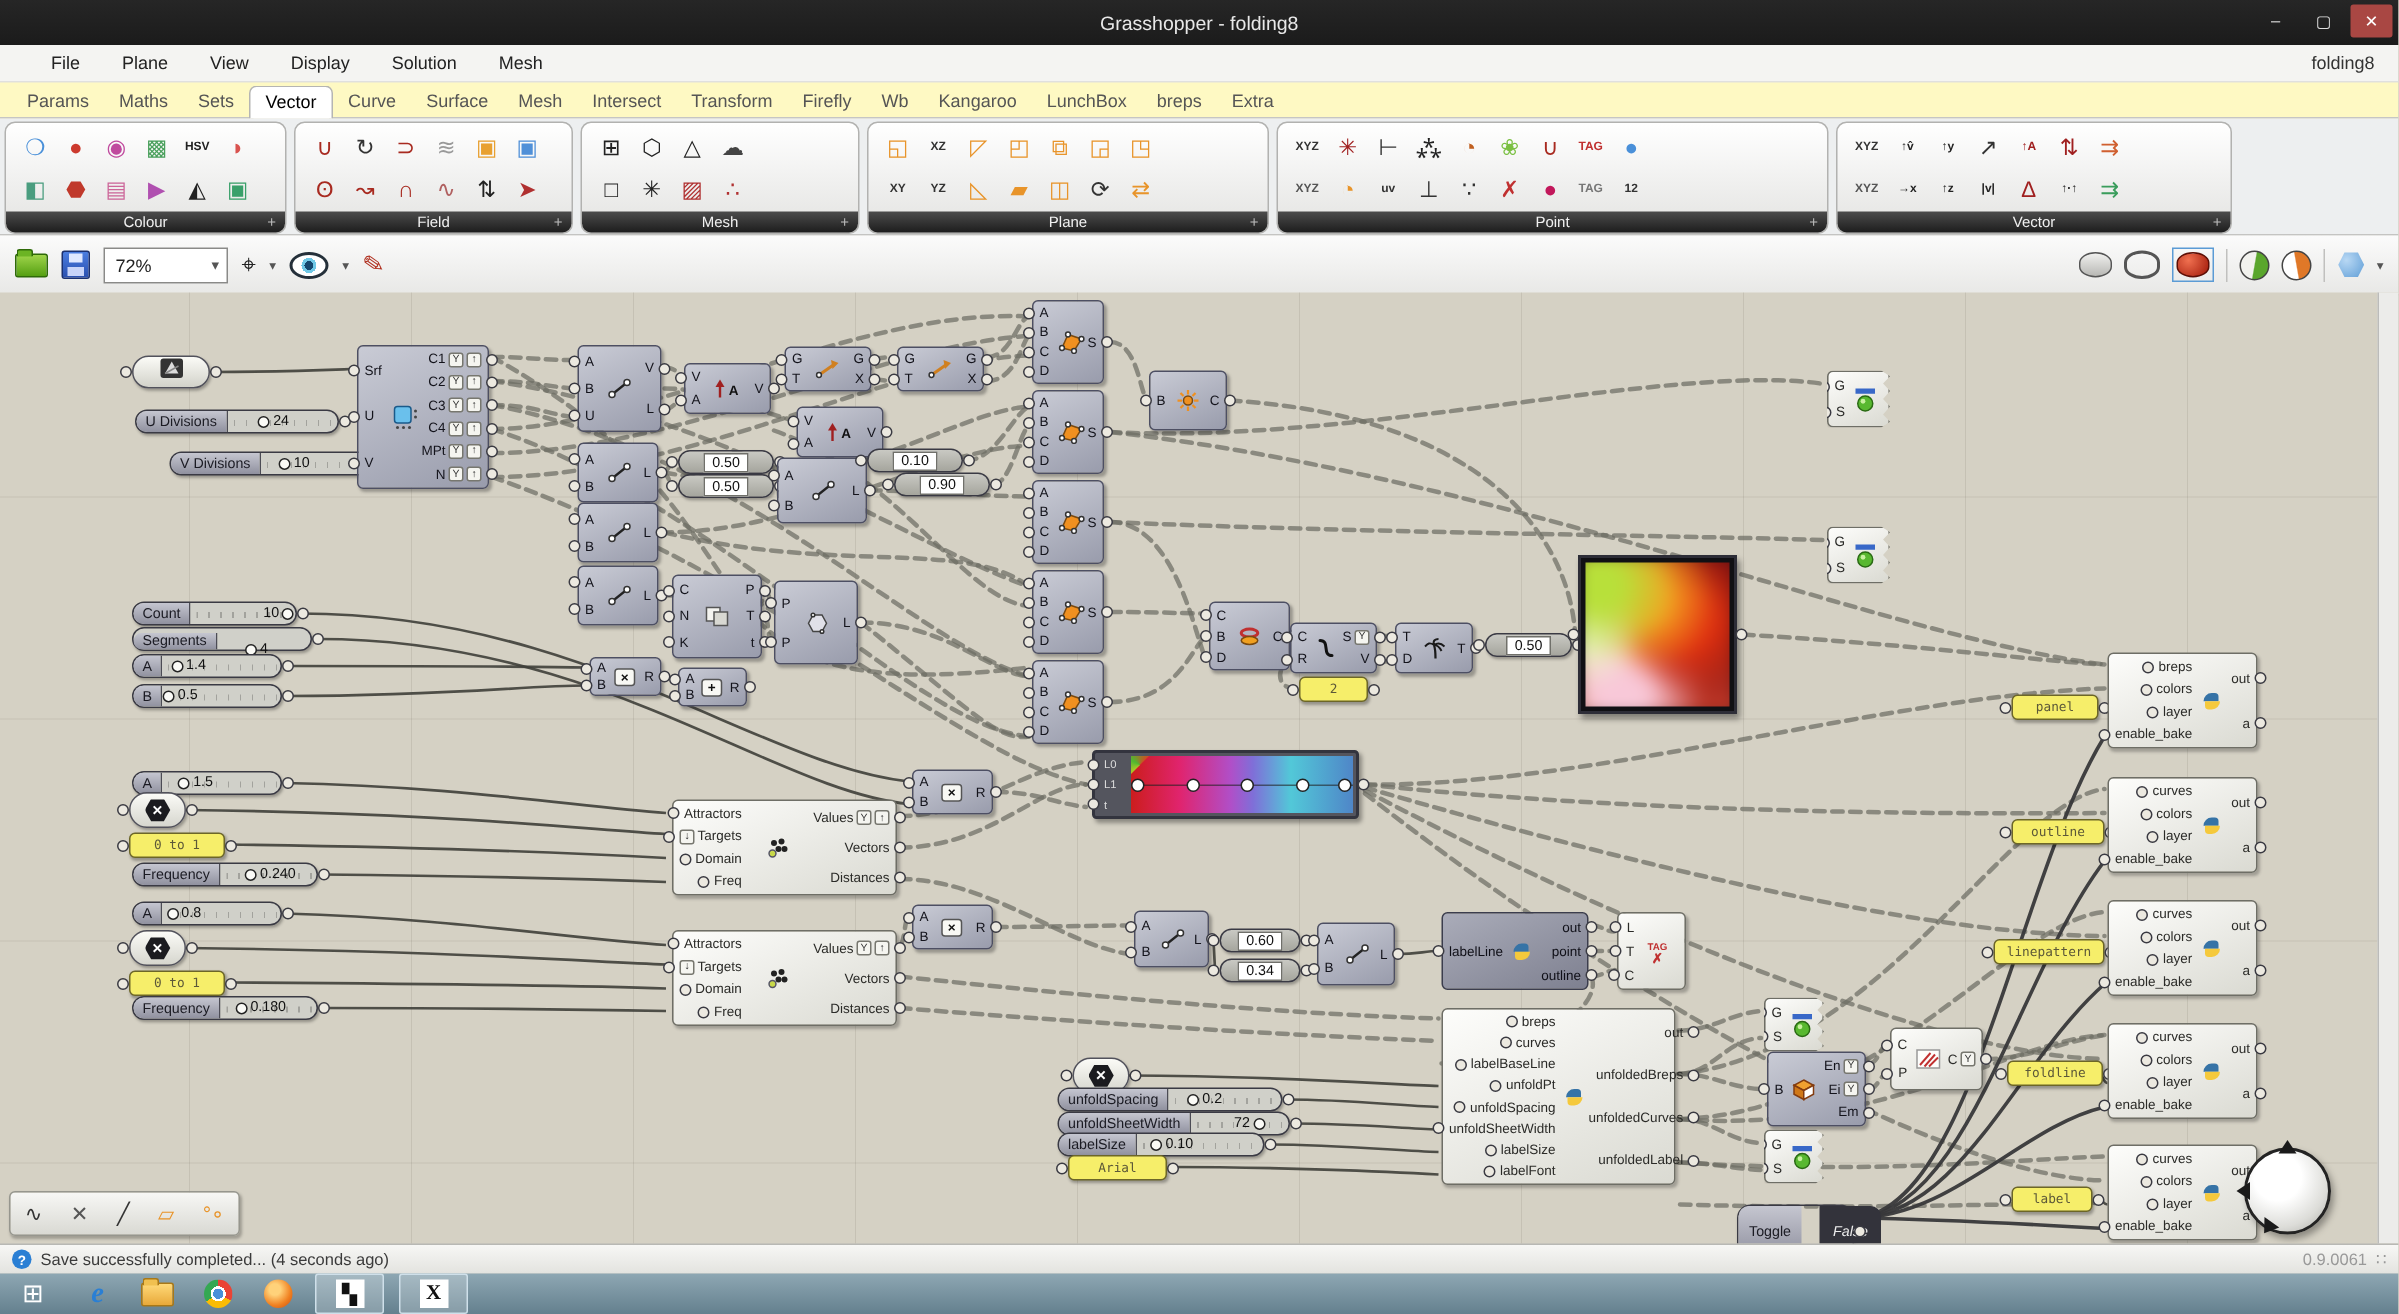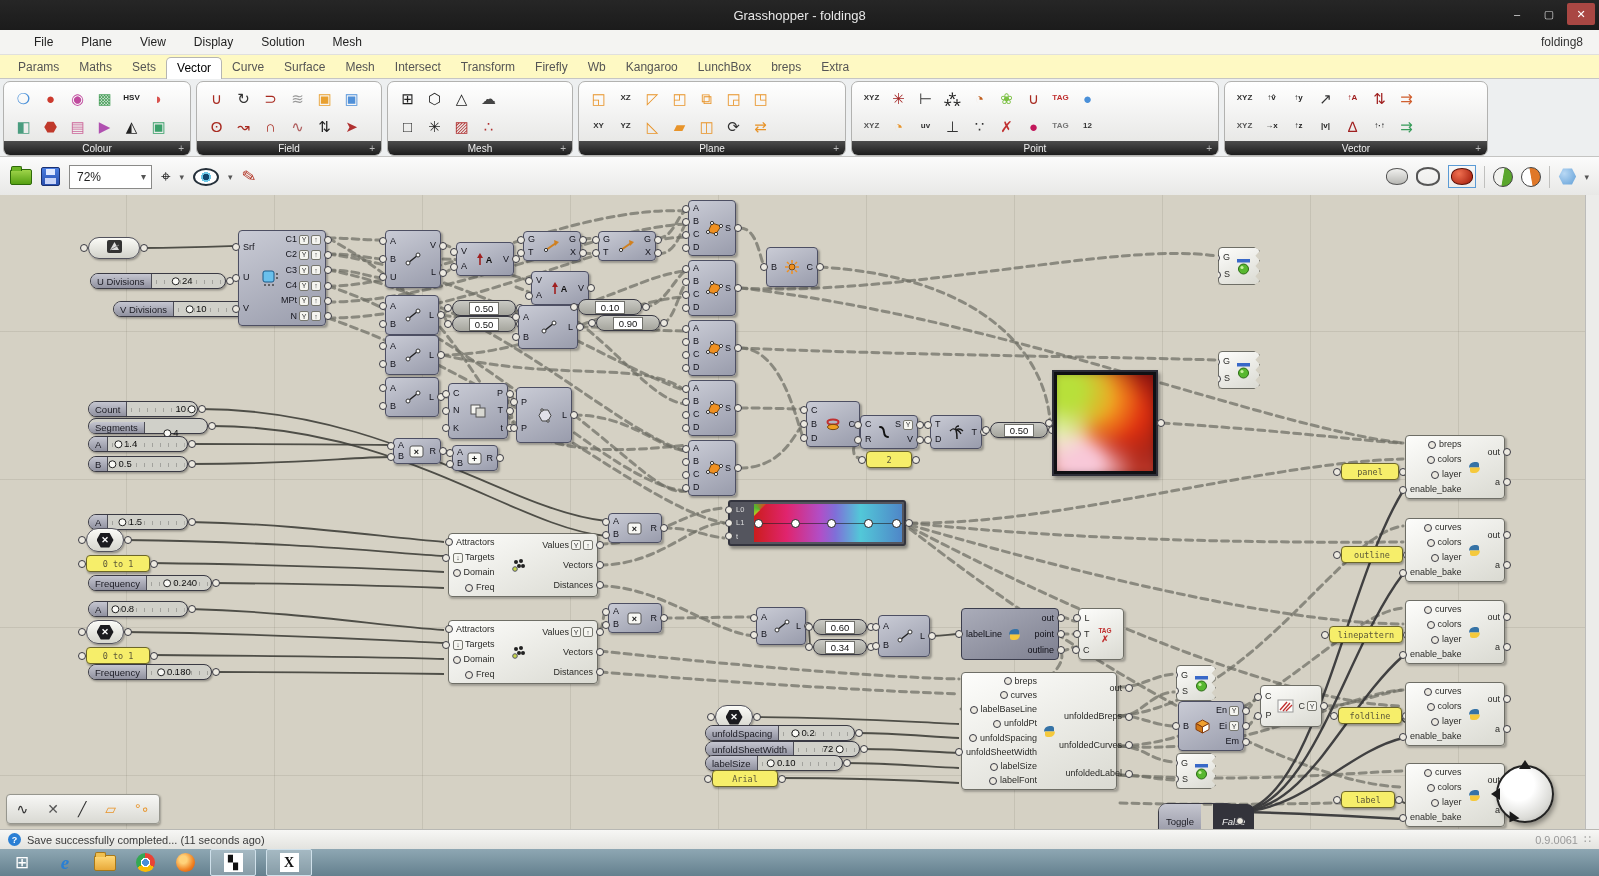--- a/index.html
+++ b/index.html
@@ -1980,21 +1980,21 @@
       <span style="color: rgb(85, 85, 85);">✕</span>
       <span style="color: rgb(51, 51, 51);">╱</span>
       <span style="color: rgb(232, 148, 42);">▱</span>
       <span style="color: rgb(232, 148, 42);">°∘</span>
     </div>
 </div>
 <div class="scrollstrip"></div>
 
 <div class="statusbar">
   <span class="sb-ico">?</span>
-  <span>Save successfully completed... (11 seconds ago)</span>
+  <span>Save successfully completed... (4 seconds ago)</span>
   <span class="sb-right">
     <span>0.9.0061</span>
     <span>∷</span>
   </span>
 </div>
 
 <div class="taskbar" id="taskbar">
     <span class="">
       <span class="tb-start">⊞</span>
     </span>

